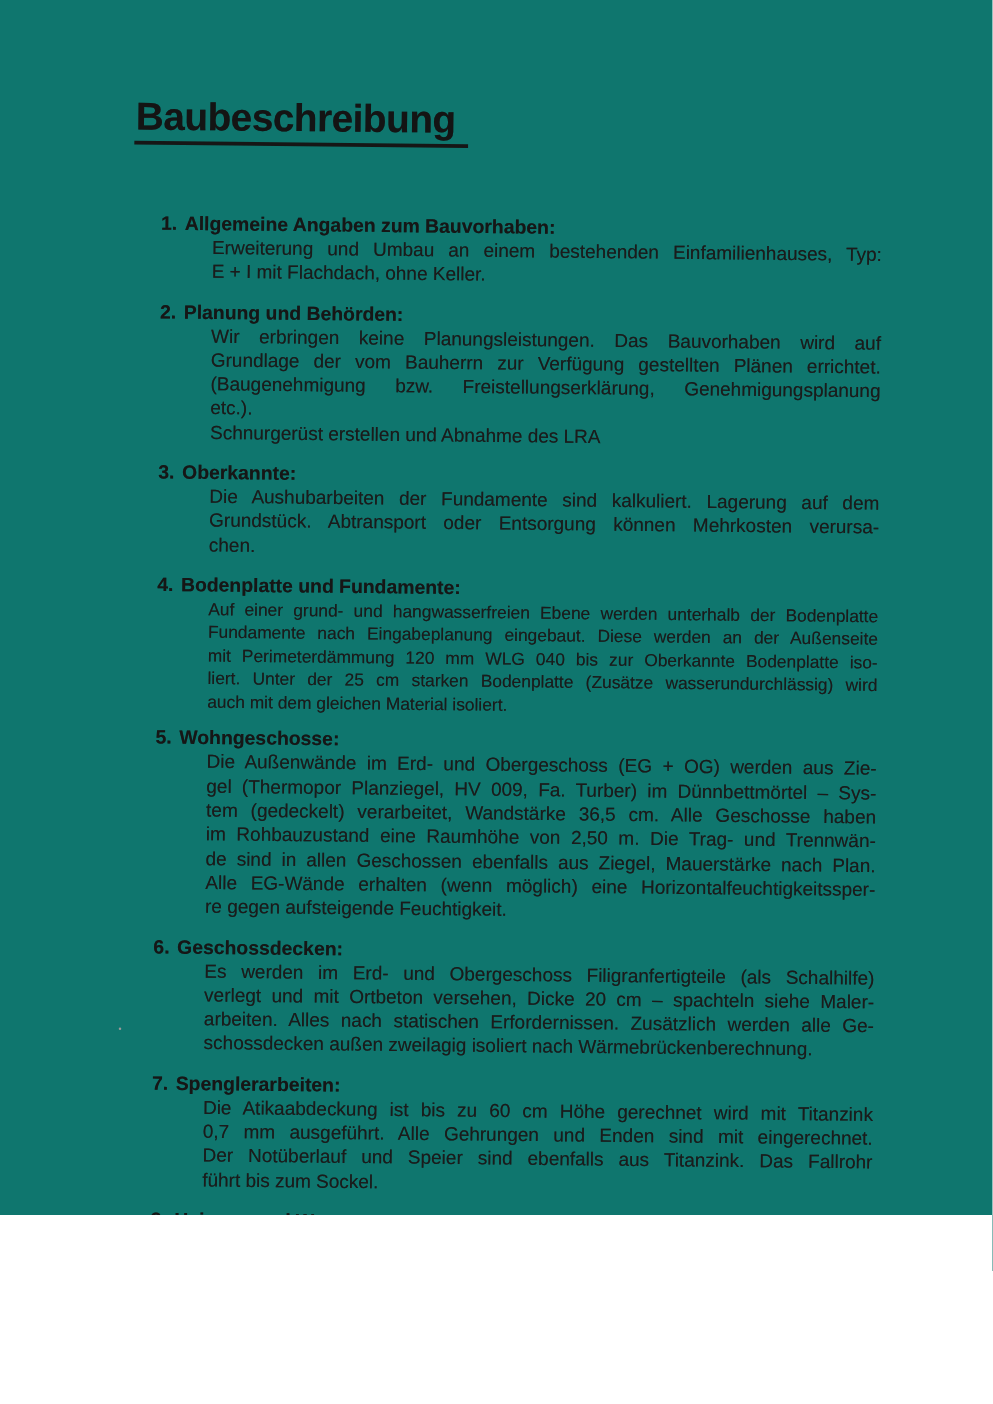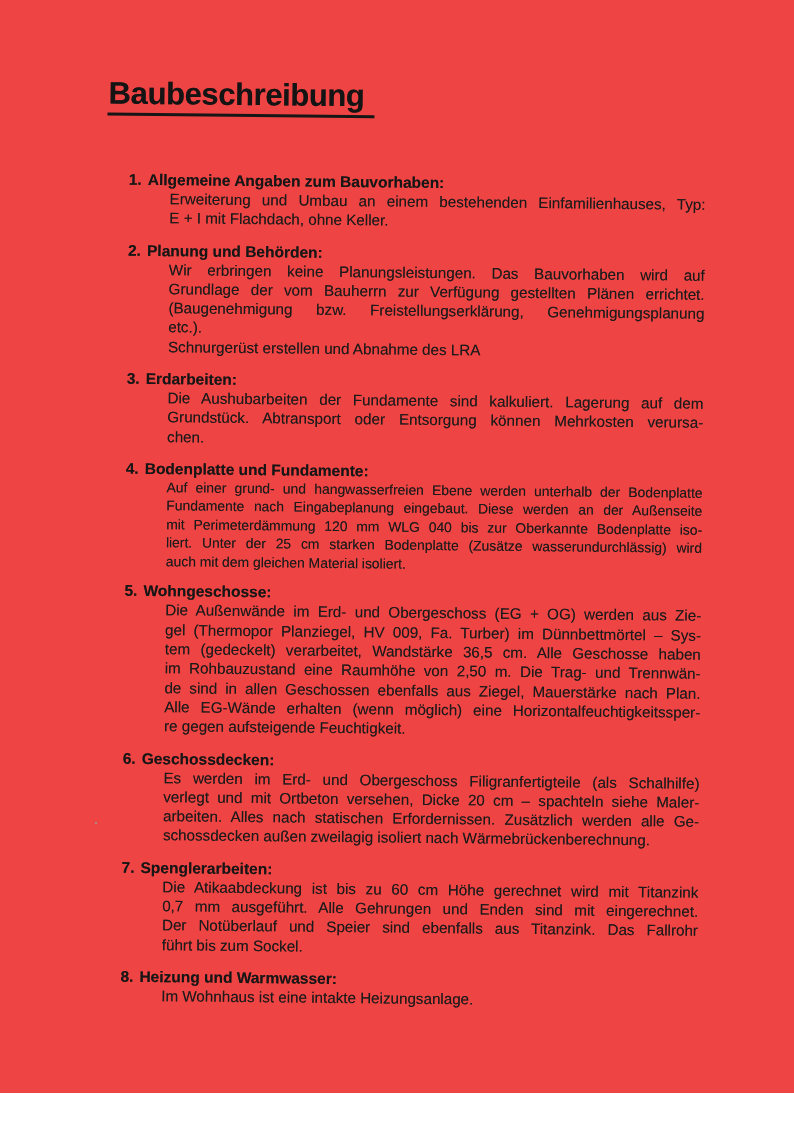--- a/index.html
+++ b/index.html
@@ -1,21 +1,21 @@
 <!DOCTYPE html>
 <html lang="de"><head>
 <meta charset="utf-8">
 <title>Baubeschreibung</title>
 <style>
   html, body { margin: 0; padding: 0; background: #ffffff; }
   .page {
     position: relative;
     width: 794px;
-    height: 1093px;
-    background: #ef4444;
+    height: 972px;
+    background: #0f766e;
     overflow: hidden;
     font-family: "Liberation Sans", sans-serif;
     color: #1b1b1b;
   }
   
   .scan {
     position: absolute;
     inset: 0;
     transform: rotate(0.6deg);
     transform-origin: 150px 160px;
@@ -90,21 +90,21 @@
           <div class="line just">Wir erbringen keine Planungsleistungen. Das Bauvorhaben wird auf</div>
           <div class="line just">Grundlage der vom Bauherrn zur Verfügung gestellten Plänen errichtet.</div>
           <div class="line just">(Baugenehmigung bzw. Freistellungserklärung, Genehmigungsplanung</div>
           <div class="line">etc.).</div>
           <div class="line">Schnurgerüst erstellen und Abnahme des LRA</div>
         </div>
       </div>
 
       <div class="section">
         <div class="heading">
-          <span class="num">3.</span><span>Erdarbeiten:</span>
+          <span class="num">3.</span><span>Oberkannte:</span>
         </div>
         <div class="body">
           <div class="line just">Die Aushubarbeiten der Fundamente sind kalkuliert. Lagerung auf dem</div>
           <div class="line just">Grundstück. Abtransport oder Entsorgung können Mehrkosten verursa-</div>
           <div class="line">chen.</div>
         </div>
       </div>
 
       <div class="section small">
         <div class="heading">

